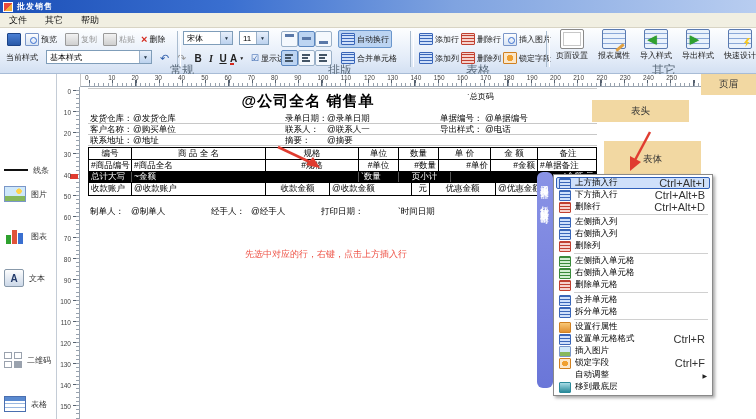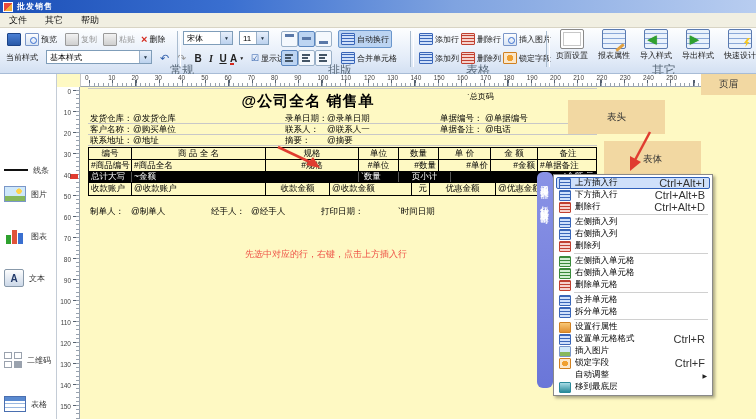--- a/index.html
+++ b/index.html
@@ -1,16 +1,16 @@
 <!DOCTYPE html>
 <html><head>
 <meta charset="utf-8">
 <style>
   html,body{margin:0;padding:0;background:#888;}
-  #app{position:relative;width:756px;height:419px;background:#fef9c3;overflow:hidden;
+  #app{position:relative;width:756px;height:419px;background:#ffffff;overflow:hidden;
        font-family:"Liberation Sans",sans-serif;color:#000;-webkit-font-smoothing:antialiased;}
   .abs{position:absolute;}
   
   .titlebar{left:0;top:0;width:756px;height:13px;
     background:linear-gradient(to right,#1c50b8,#3a6fd0 30%,#7fa3e0 60%,#b8cdf0);
     display:flex;align-items:center;gap:4px;padding-left:3px;box-sizing:border-box;}
   .appicon{width:8px;height:8px;background:linear-gradient(135deg,#e8483c 50%,#f0b040 50%);border:1px solid #fff;}
   .apptitle{color:#fff;font-size:8px;font-weight:bold;letter-spacing:1px;}
   
   .menubar{left:0;top:13px;width:756px;height:15px;background:#f1efe2;border-bottom:1px solid #d8d4c4;
@@ -409,21 +409,21 @@
           <div class="ilab" style="left: 197px;">录单日期：</div>
           <div class="ival" style="left: 239px;">@录单日期</div>
           <div class="ilab" style="left: 352px;">单据编号：</div>
           <div class="ival" style="left: 397px;">@单据编号</div>
         </div>
         <div class="irow" style="top: 34px;">
           <div class="ilab" style="left: 2px;">客户名称：</div>
           <div class="ival" style="left: 45px;">@购买单位</div>
           <div class="ilab" style="left: 197px;">联系人：</div>
           <div class="ival" style="left: 239px;">@联系人一</div>
-          <div class="ilab" style="left: 352px;">单据备注：</div>
+          <div class="ilab" style="left: 352px;">导出样式：</div>
           <div class="ival" style="left: 397px;">@电话</div>
         </div>
         <div class="irow" style="top: 45px;">
           <div class="ilab" style="left: 2px;">联系地址：</div>
           <div class="ival" style="left: 45px;">@地址</div>
           <div class="ilab" style="left: 197px;">摘要：</div>
           <div class="ival" style="left: 239px;">@摘要</div>
         </div>
       </div>
     <div class="grid" id="grid">
@@ -470,21 +470,21 @@
         <div class="fitem" style="left: 123px;">经手人：</div>
         <div class="fitem" style="left: 163px; text-align: center;">@经手人</div>
         <div class="fitem" style="left: 233px;">打印日期：</div>
         <div class="fitem" style="left: 310px;">`时间日期</div>
       </div>
   </div>
 
   <div class="abs hint">先选中对应的行，右键，点击上方插入行</div>
 
   <div class="abs band" style="left:701px;top:74px;width:55px;height:21px">页眉</div>
-  <div class="abs band" style="left:568px;top:100px;width:97px;height:34px">表头</div>
+  <div class="abs band" style="left:592px;top:100px;width:97px;height:22px">表头</div>
   <div class="abs band" style="left:604px;top:141px;width:97px;height:36px">表体</div>
 
   <svg class="abs arrow-svg" style="left:272px;top:144px" width="56" height="30">
     <line x1="6" y1="3" x2="42" y2="20" stroke="#e03c30" stroke-width="2.5"></line>
     <polygon points="48,24 34,21 41,13" fill="#e03c30"></polygon>
   </svg>
   <svg class="abs arrow-svg" style="left:618px;top:128px" width="42" height="48">
     <line x1="32" y1="4" x2="16" y2="34" stroke="#e03c30" stroke-width="2.5"></line>
     <polygon points="12,43 12,28 23,34" fill="#e03c30"></polygon>
   </svg>

